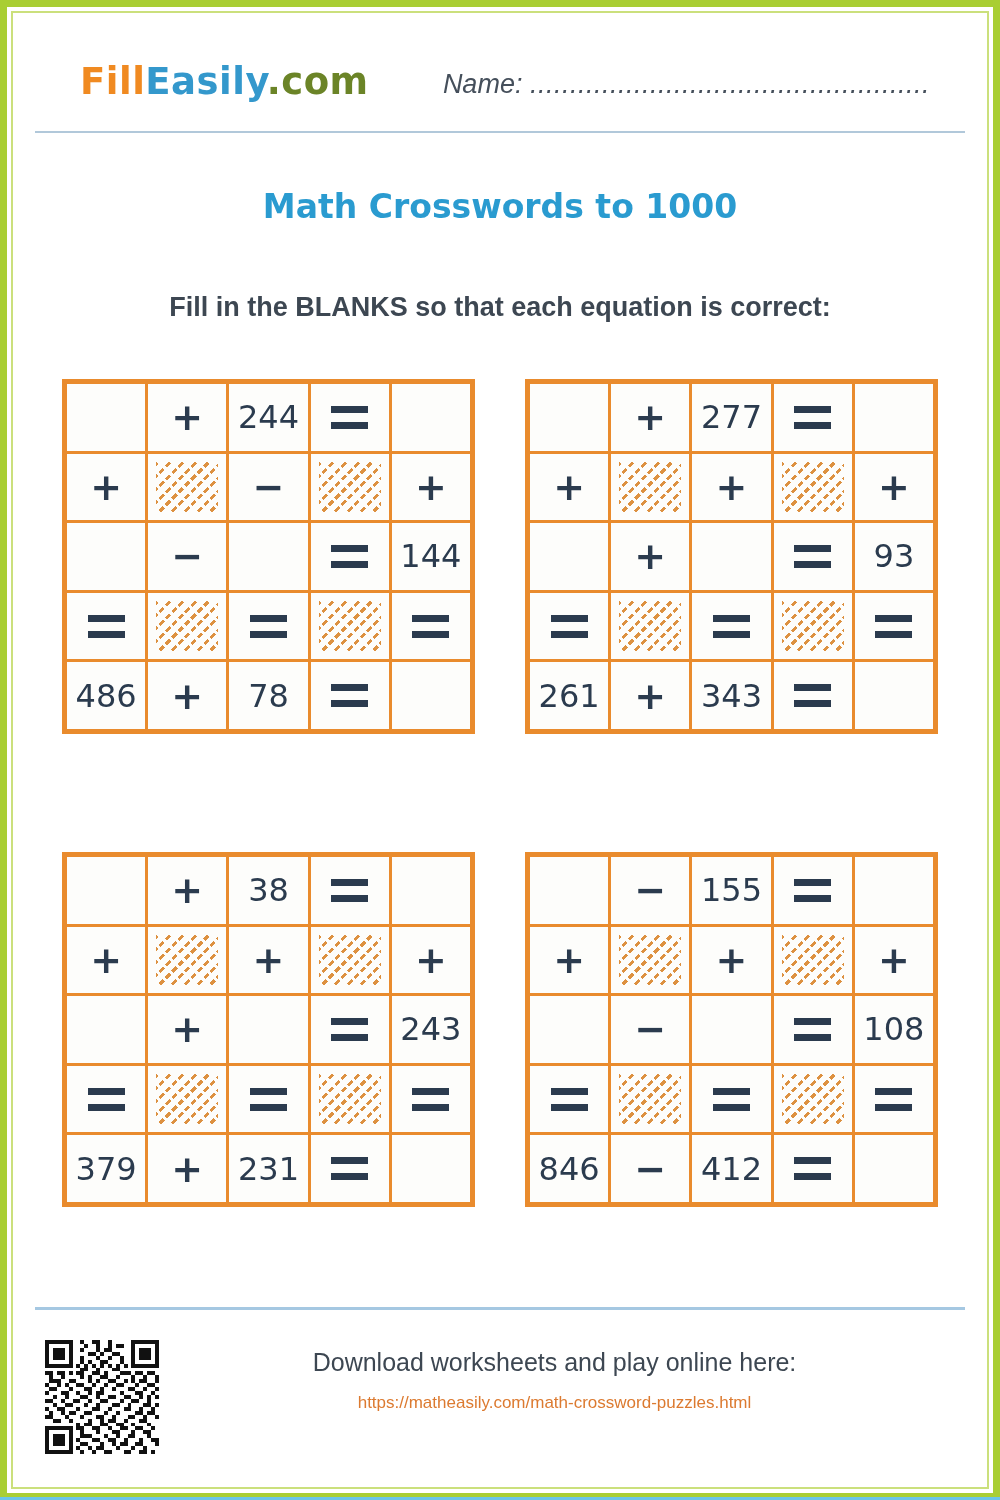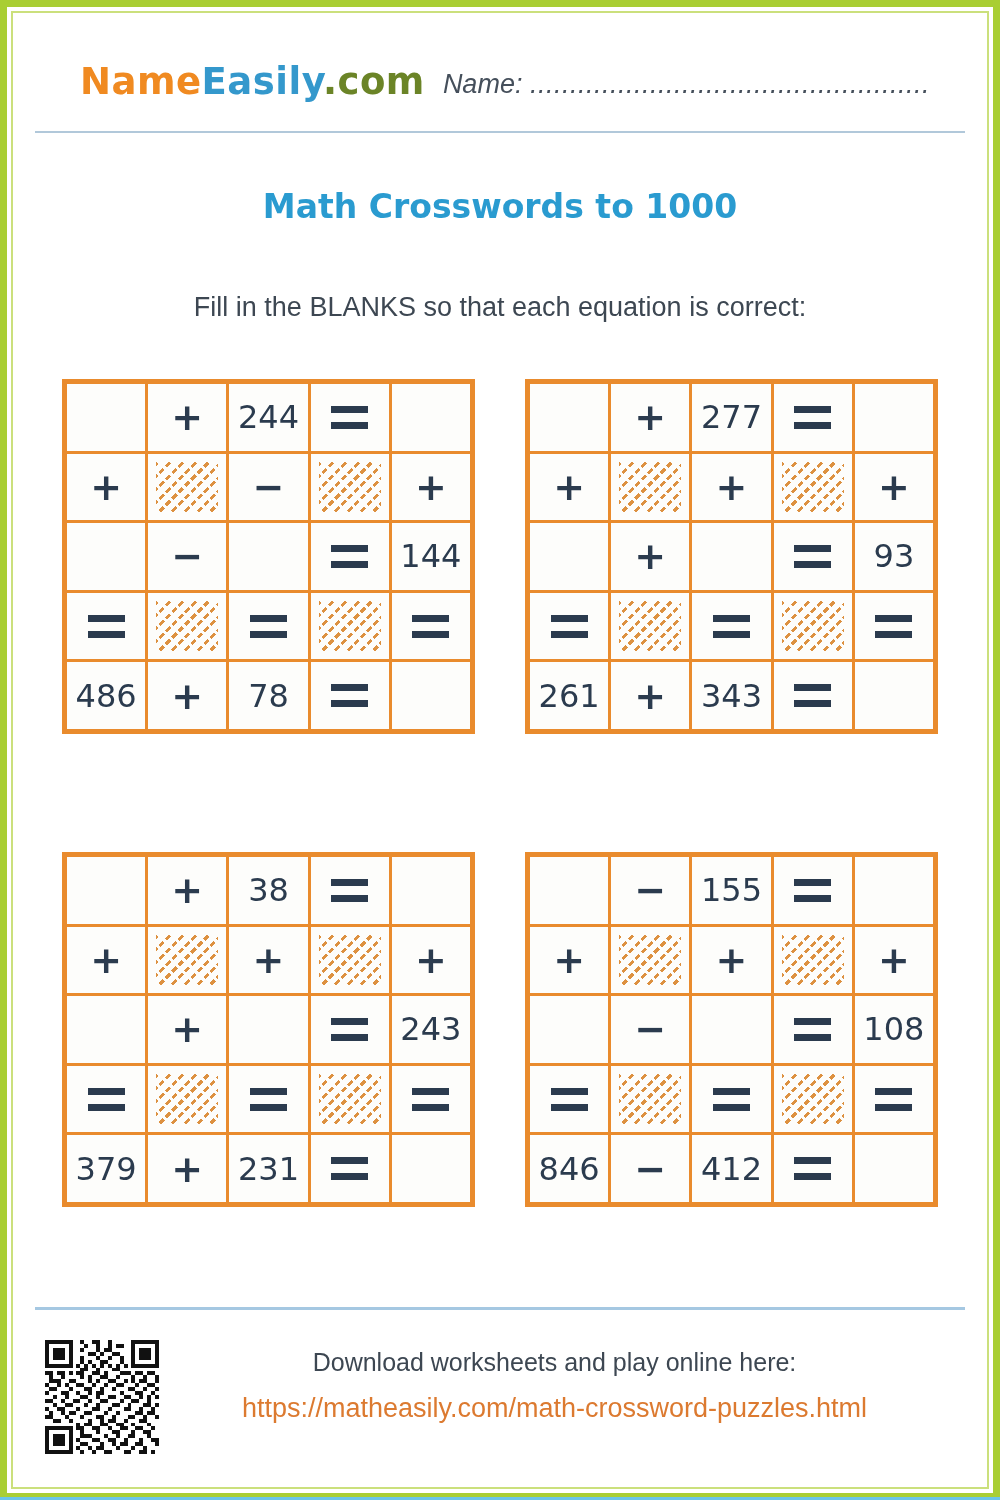--- a/index.html
+++ b/index.html
@@ -19,21 +19,21 @@
   .logo .easily{color:#3498cc;}
   .logo .com{color:#6b8427;}
   .name-line{font-size:27px;color:#454f5b;padding-bottom:3px;white-space:nowrap;font-style:italic;}
   .name-dots{letter-spacing:.5px;color:#454f5b;}
 
   .divider{height:2px;background:#b1c8da;margin:28px 35px 0;}
 
   .title{text-align:center;font-family:"DejaVu Sans",sans-serif;font-weight:bold;
          font-size:33px;color:#2a9bd0;margin:54px 0 0;}
 
-  .instruction{text-align:center;font-size:27px;color:#3d4752;margin:66px 0 16px;}
+  .instruction{text-align:center;font-size:27px;color:#3d4752;margin:66px 0 16px;font-weight:bold;}
 
   
   .grids{width:876px;margin:56px auto 0;display:grid;grid-template-columns:413px 413px;
          column-gap:50px;row-gap:118px;}
   .crossword{width:413px;height:355px;background:#e98b2d;padding:5px;box-sizing:border-box;
              display:grid;grid-template-columns:repeat(5,1fr);grid-template-rows:repeat(5,1fr);gap:3px;}
   .cell{background:#fdfdfb;display:flex;align-items:center;justify-content:center;}
   .cell .num{font-family:"DejaVu Sans",sans-serif;font-size:32px;color:#2b3b4e;}
   .cell .op{font-family:"DejaVu Sans",sans-serif;font-size:38px;font-weight:600;color:#2b3b4e;}
   .eq{width:37px;height:23px;box-sizing:border-box;
@@ -42,31 +42,31 @@
     background-image:
       repeating-linear-gradient(45deg,#fdfdfb 0 3px,transparent 3px 9px),
       repeating-linear-gradient(135deg,#dd9140 0 3px,transparent 3px 9px);}
 
   
   .footer-divider{height:3px;background:#a5c8e2;margin:100px 35px 0;}
   .footer{display:flex;align-items:flex-start;margin-top:30px;padding:0 0 0 45px;}
   .qr{width:114px;height:114px;flex:0 0 auto;}
   .footer-text{flex:1;text-align:center;padding-right:50px;}
   .footer-line1{font-size:25px;color:#3d4752;margin-top:8px;}
-  .footer-url{display:inline-block;font-size:27px;color:#dc7a30;text-decoration:none;margin-top:16px;}
+  .footer-url{display:inline-block;font-size:17px;color:#dc7a30;text-decoration:none;margin-top:16px;}
 </style>
 </head>
 <body>
 
 <div class="frame-outer"></div>
 <div class="frame-inner"></div>
 <div class="bottom-strip"></div>
 
 <div class="header">
-  <div class="logo"><span class="math">Name</span><span class="easily">Easily</span><span class="com">.com</span></div>
+  <div class="logo"><span class="math">Fill</span><span class="easily">Easily</span><span class="com">.com</span></div>
   <div class="name-line">
     <span>Name:</span>
     <span class="name-dots">..................................................</span>
   </div>
 </div>
 
 <div class="divider"></div>
 
 <h1 class="title">Math Crosswords to 1000</h1>
 

